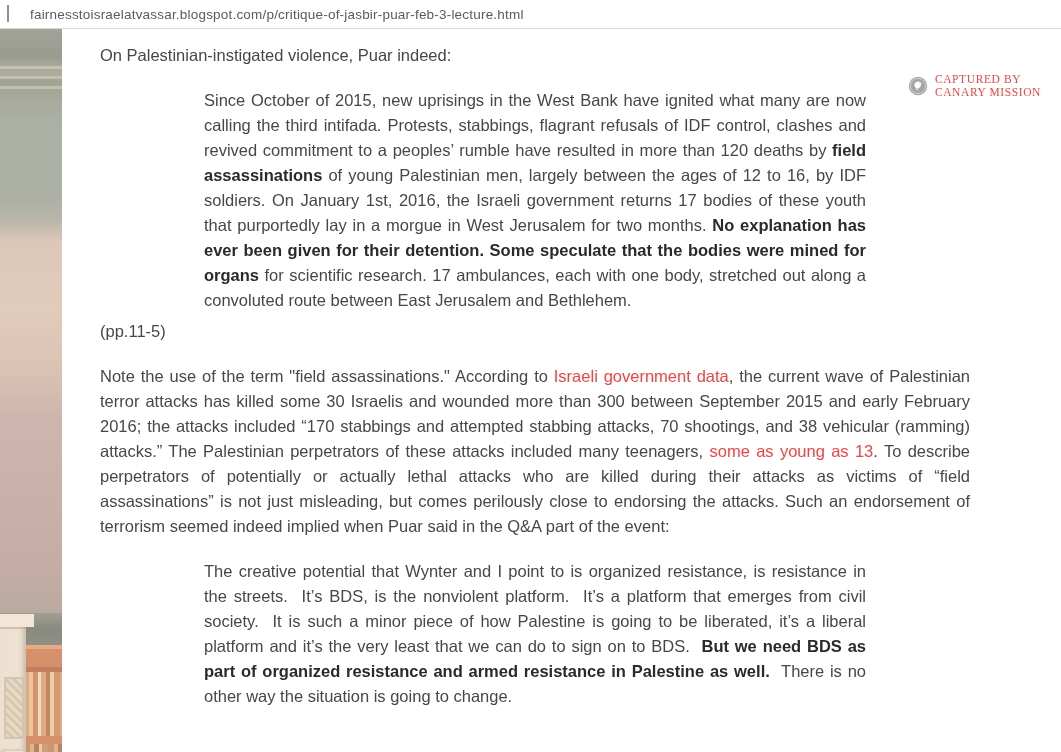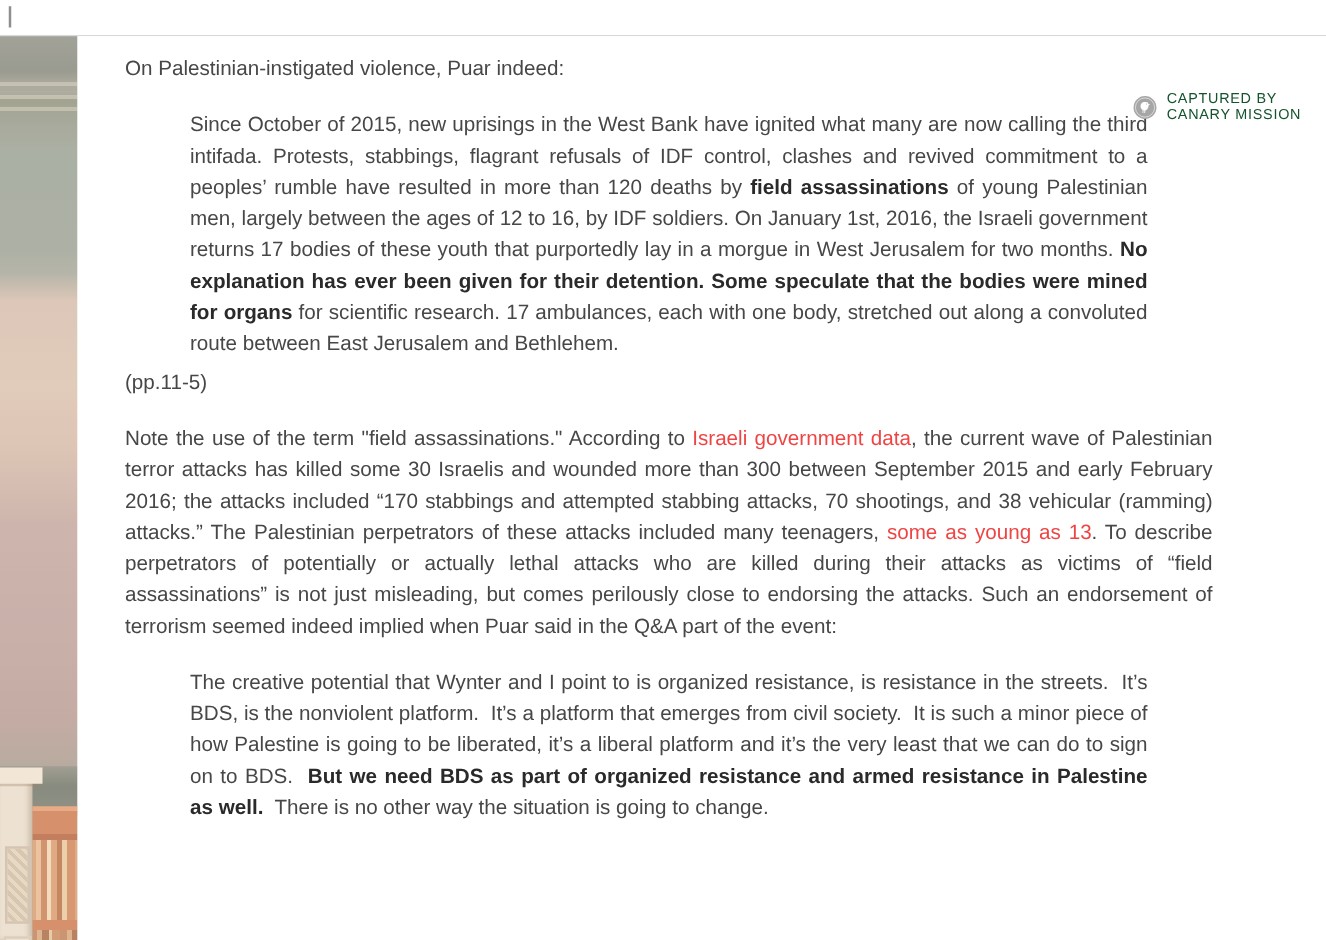--- a/index.html
+++ b/index.html
@@ -61,40 +61,42 @@
   .photo-fade{position:absolute;inset:0;background:rgba(255,245,238,.18);}
   
   .content{
     position:relative;flex:1;background:#ffffff;
     padding:14px 91px 0 38px;
     color:#474747;font-size:16.5px;line-height:25px;
   }
   .content p{margin:0 0 20px;}
   .content p.justify, .content blockquote{text-align:justify;}
   .content blockquote{
-    margin:14px 52px 6px;white-space:pre-wrap;
+    margin:14px 104px 6px;white-space:pre-wrap;
   }
   .content strong{font-weight:700;color:#2a2a2a;}
   a.link{color:#ef4444;text-decoration:none;cursor:pointer;}
   
   .badge{
     position:absolute;top:44px;right:20px;display:flex;align-items:center;gap:7px;
-    color:#14532d;
+    color:#ef4444;
+    font-family:Liberation Serif, serif;
   }
   .badge-icon{width:20px;height:20px;flex:0 0 20px;}
   .badge-text{
     font-size:11.5px;line-height:13px;letter-spacing:.6px;font-weight:400;
     text-transform:uppercase;white-space:nowrap;
   }
 </style>
 </head>
 <body>
 
 <div class="urlbar">
   <div class="caret"></div>
+  <div class="url-text">fairnesstoisraelatvassar.blogspot.com/p/critique-of-jasbir-puar-feb-3-lecture.html</div>
 </div>
 
 <div class="page">
 
   <div class="sidebar">
     <div class="streaks"></div>
     <div class="shelf-dark"></div>
     <div class="shelf-orange"></div>
     <div class="books-top"></div>
     <div class="shelf-line2"></div>

